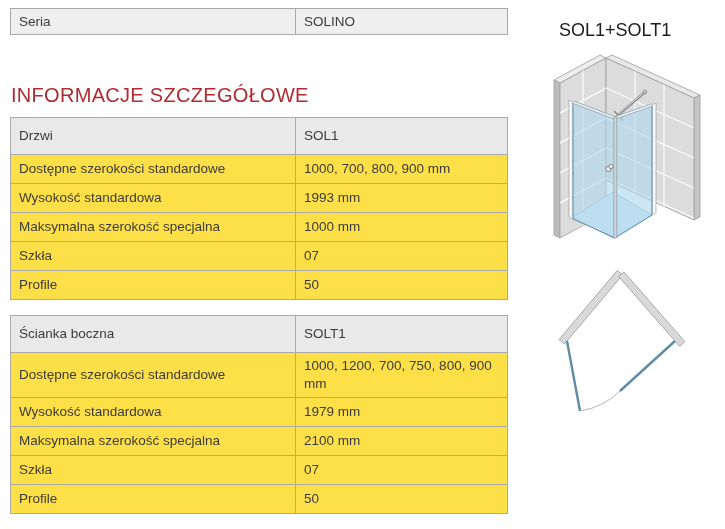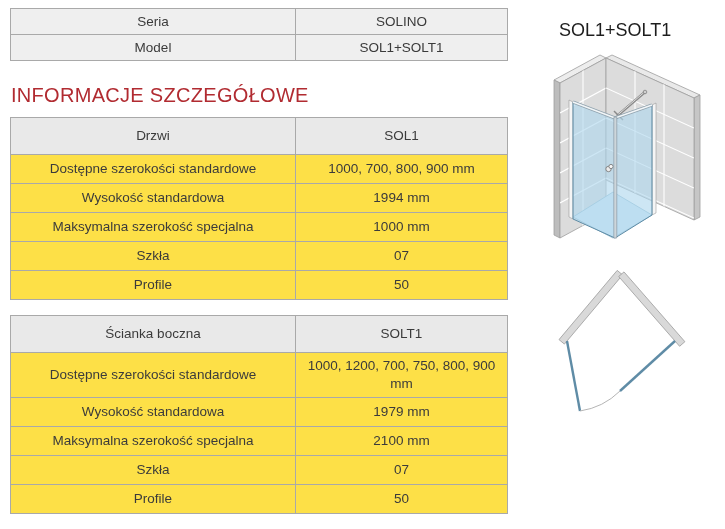--- a/index.html
+++ b/index.html
@@ -24,21 +24,20 @@
     table-layout: fixed;
     width: 497px;
     font-size: 13.5px;
     color: #3b3b3b;
   }
   table.spec td {
     border: 1px solid #a9a9a9;
     padding: 2px 8px;
     vertical-align: middle;
     overflow: hidden;
-    text-align: center;
   }
   table.spec col.c1 { width: 285px; }
   table.spec col.c2 { width: 212px; }
 
   table.summary { top: 8px; }
   table.summary td { background: #efefef; height: 26px; }
 
   table.detail-1 { top: 117px; }
   table.detail-2 { top: 315px; }
   table.detail td { background: #fde047; height: 29px; line-height: 18px; }
@@ -87,24 +86,20 @@
 
   <table class="spec summary">
     <colgroup>
         <col class="c1">
         <col class="c2">
       </colgroup>
     <tbody>
       <tr>
         <td>Seria</td>
         <td>SOLINO</td>
-      </tr>
-      <tr>
-        <td>Model</td>
-        <td>SOL1+SOLT1</td>
       </tr>
     </tbody>
   </table>
 
   <div class="section-heading">INFORMACJE SZCZEGÓŁOWE</div>
 
   <table class="spec detail detail-1">
     <colgroup>
         <col class="c1">
         <col class="c2">
@@ -113,21 +108,21 @@
       <tr class="hdr">
         <td>Drzwi</td>
         <td>SOL1</td>
       </tr>
       <tr>
         <td>Dostępne szerokości standardowe</td>
         <td>1000, 700, 800, 900 mm</td>
       </tr>
       <tr>
         <td>Wysokość standardowa</td>
-        <td>1994 mm</td>
+        <td>1993 mm</td>
       </tr>
       <tr>
         <td>Maksymalna szerokość specjalna</td>
         <td>1000 mm</td>
       </tr>
       <tr>
         <td>Szkła</td>
         <td>07</td>
       </tr>
       <tr>

